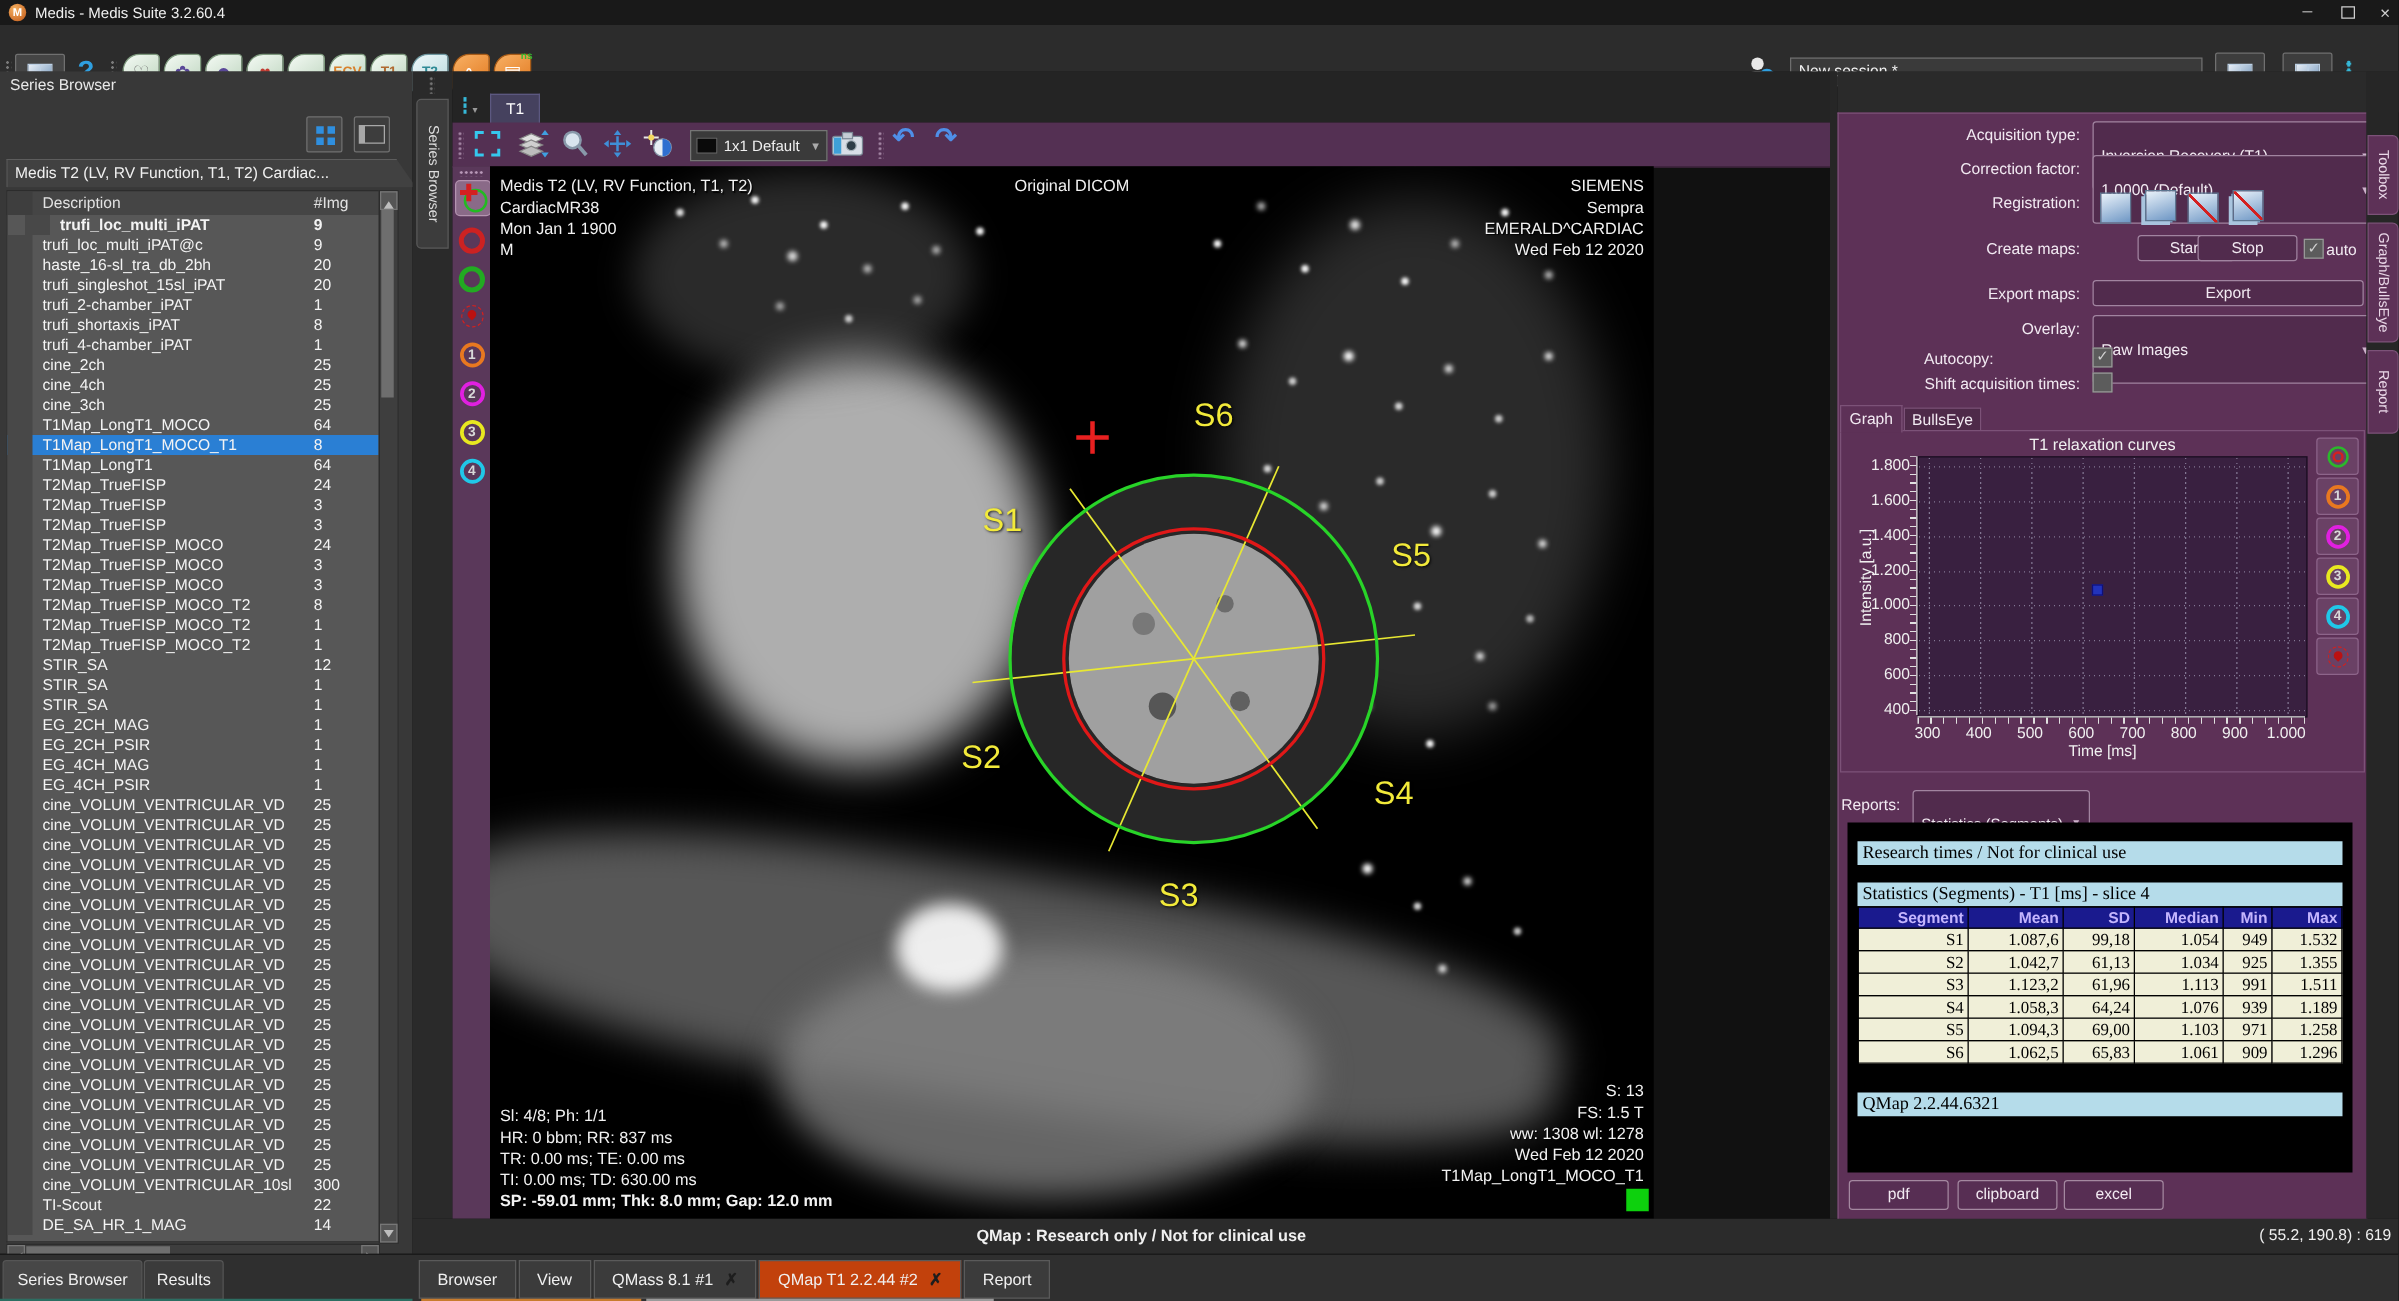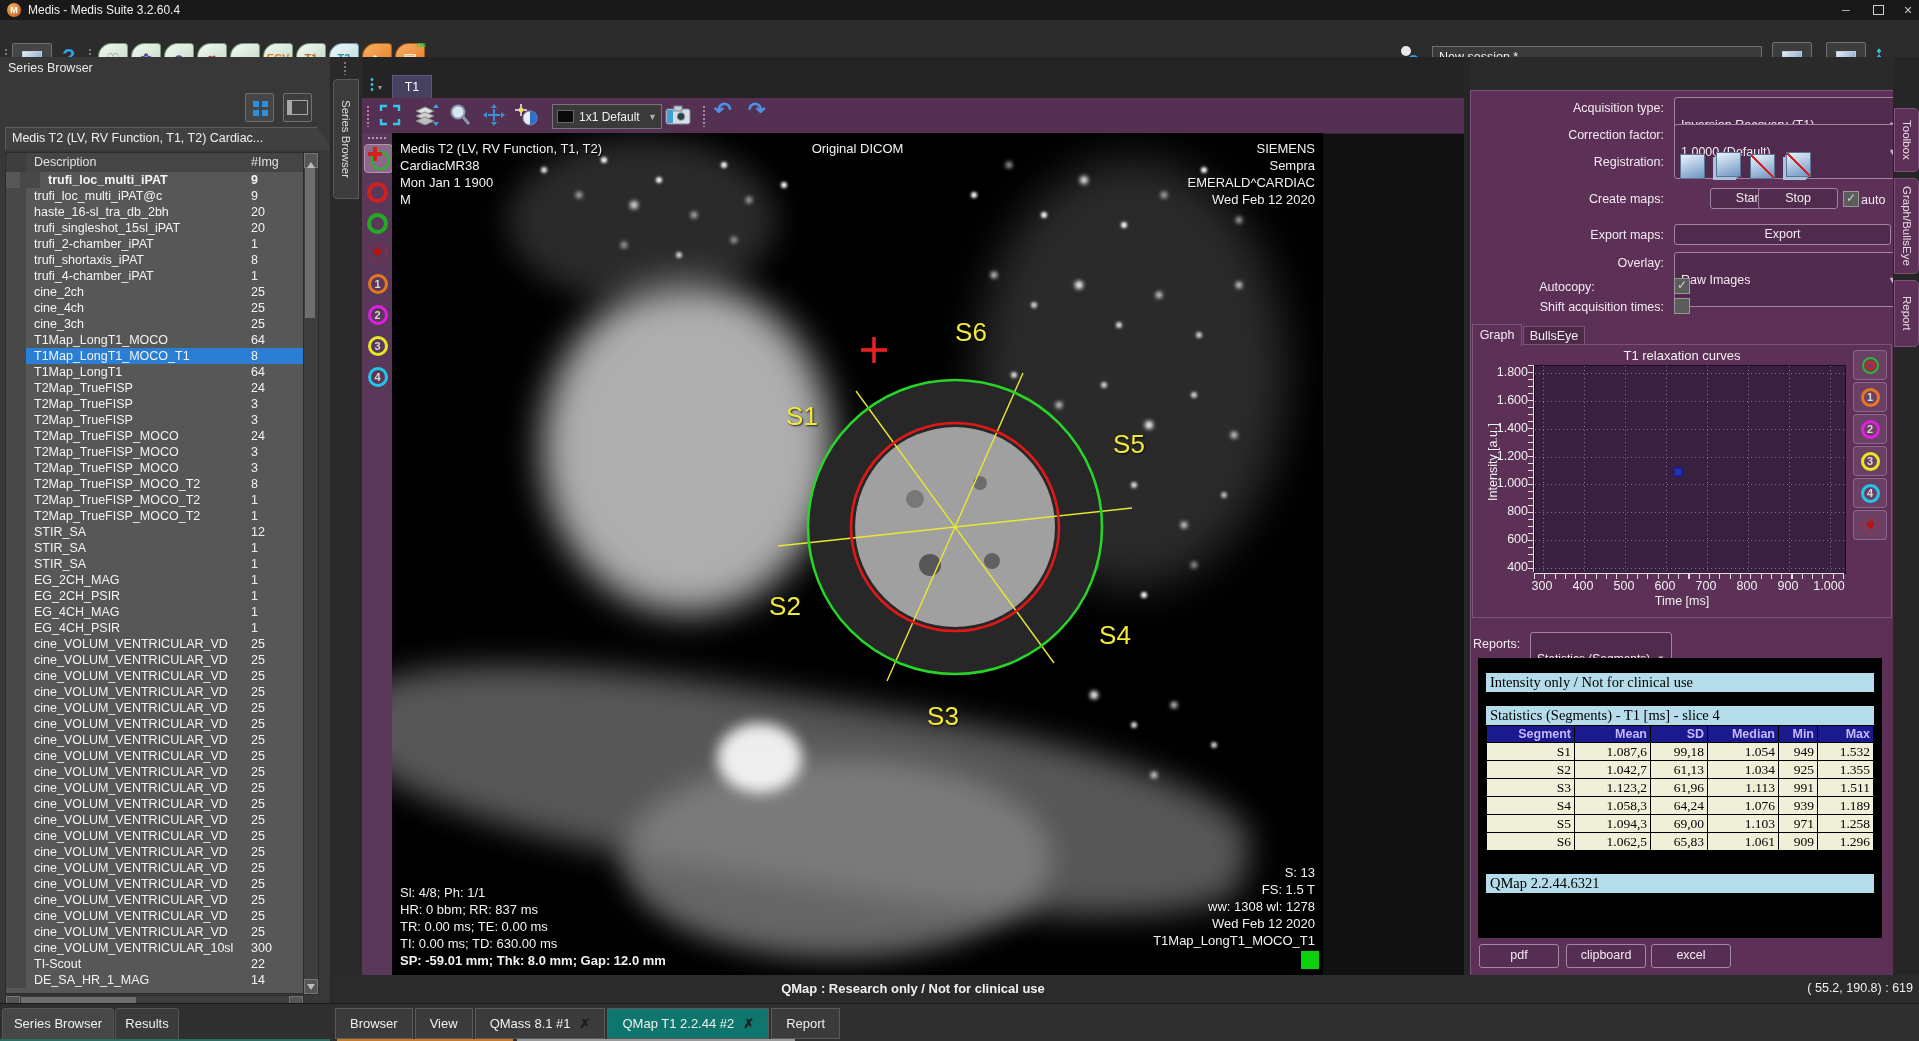--- a/index.html
+++ b/index.html
@@ -90,21 +90,21 @@
              font-family:"Liberation Serif",serif;font-size:13.5px;}
   #stats-tbl th{background:#1a1a8e;color:#c4b5fd;font-weight:bold;border:1px solid #000;height:16px;padding:0 3px;text-align:right;font-family:"Liberation Sans",sans-serif;font-size:12.5px;}
   #stats-tbl td{background:#f0efd8;color:#000;border:1px solid #000;height:17px;padding:0 3px;text-align:right;}
   .expbtn{position:absolute;top:944px;height:22px;width:78px;background:#572e53;border:1px solid #a488a0;border-radius:3px;
           color:#f2eaf2;font-size:12.5px;text-align:center;line-height:21px;}
   
   #statusstrip{left:330px;top:975px;width:1589px;height:28px;background:#2b2b2b;color:#f0f0f0;}
   #bottombar{left:0;top:1003px;width:1919px;height:38px;background:#2f2f2f;border-top:1px solid #1a1a1a;}
   .btab{height:29px;line-height:29px;background:#3b3b3b;border:1px solid #5a5a5a;color:#f0f0f0;font-size:13px;
         padding:0 14px;display:flex;align-items:center;gap:9px;}
-  .btab.act{background:#0f766e;}
+  .btab.act{background:#c2410c;}
   .tclose{color:#1d1d1d;font-size:13px;font-weight:bold;}
   .ltab{position:absolute;top:4px;height:30px;line-height:30px;text-align:center;color:#f0f0f0;font-size:13px;background:#3b3b3b;border:1px solid #555;border-radius:3px 3px 0 0;}
 </style>
 </head>
 <body>
 
 <div id="titlebar" class="abs">
   <span class="abs" style="left:7px;top:3px;width:14px;height:14px;border-radius:50%;background:radial-gradient(circle at 35% 30%,#f5b060,#c05818);color:#fff;font-size:9px;font-weight:bold;text-align:center;line-height:14px;">M</span>
   <span class="abs" style="left:28px;top:3px;">Medis  -  Medis Suite 3.2.60.4</span>
   <span class="abs winbtn" style="left:1832px;top:1px;">─</span>
@@ -760,21 +760,21 @@
     </span>
 </span>
 
 <span class="plabel" style="left:1473px;top:637px;text-align:left;">Reports:</span>
 <div class="pctl pdrop" style="left:1530px;top:632px;width:128px;height:19px;font-size:12px;">
   <span>Statistics (Segments)</span>
     <span class="dar" style="font-size:8px;">▼</span>
 </div>
 
 <div id="statsbox" class="abs">
-  <div class="banner" style="top:15px;">Intensity only / Not for clinical use</div>
+  <div class="banner" style="top:15px;">Research times / Not for clinical use</div>
   <div class="banner" style="top:48px;">Statistics (Segments) - T1 [ms] - slice 4</div>
   <table id="stats-tbl">
     <colgroup>
         <col style="width:88px;">
         <col style="width:76px;">
         <col style="width:57px;">
         <col style="width:71px;">
         <col style="width:39px;">
         <col style="width:56px;">
       </colgroup>

